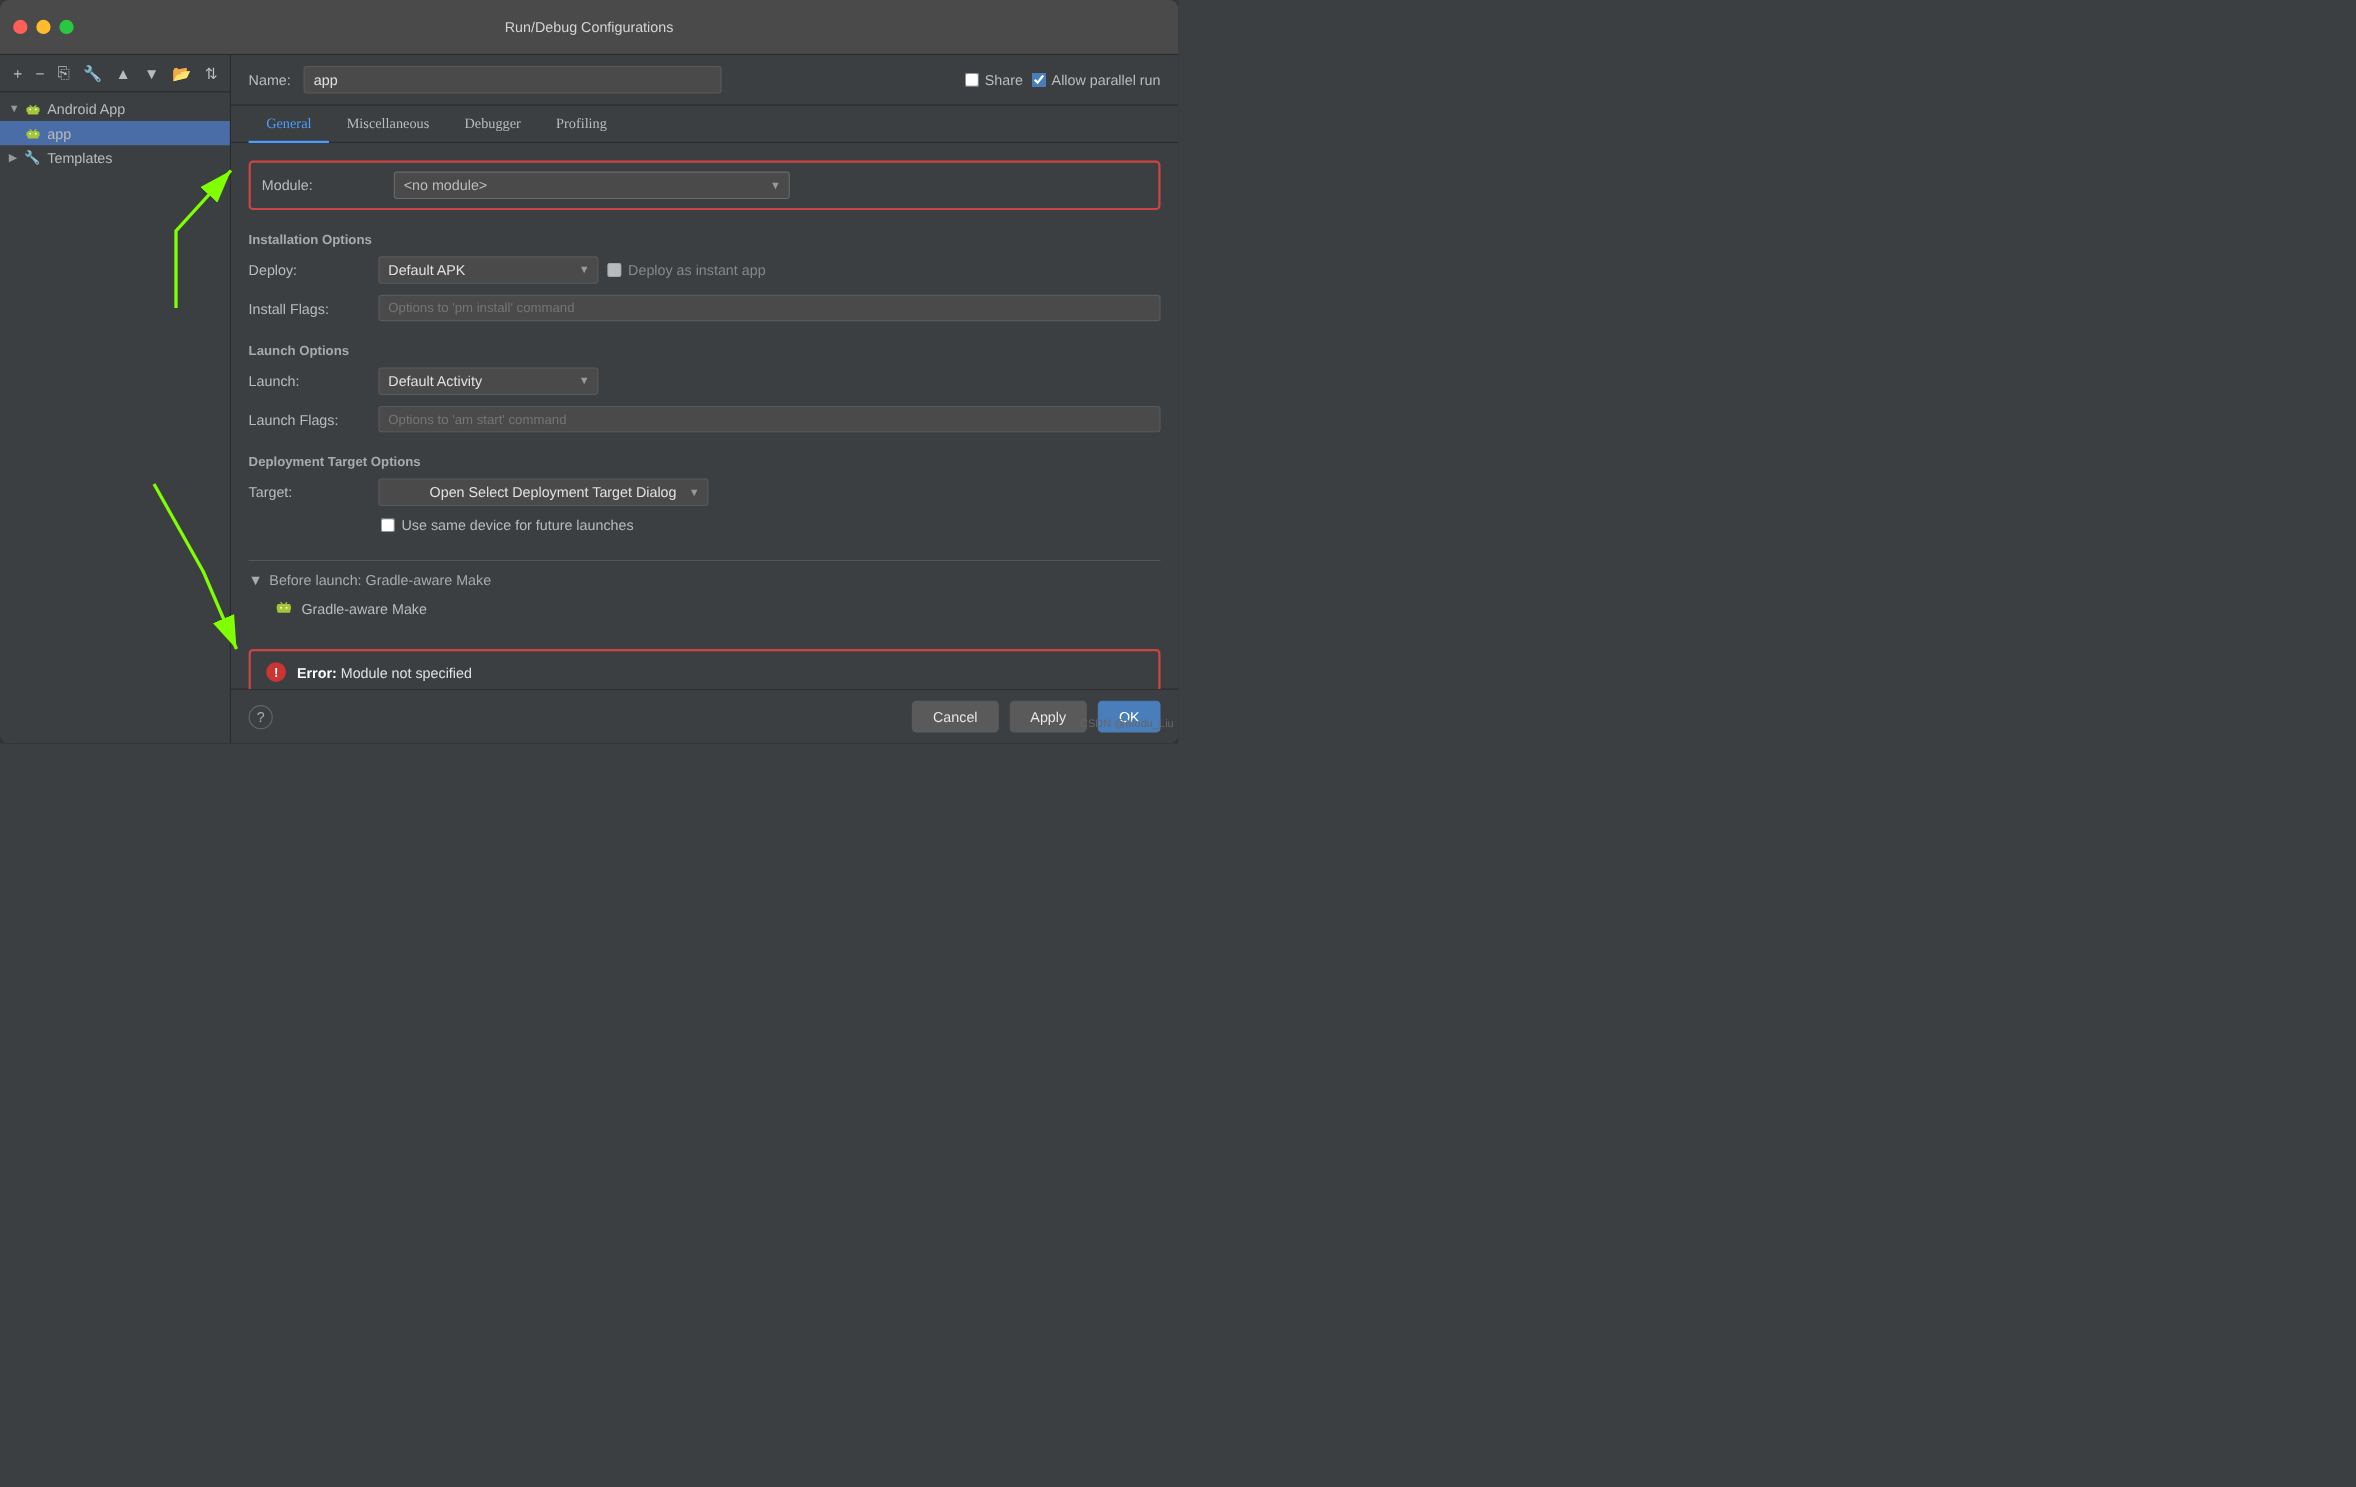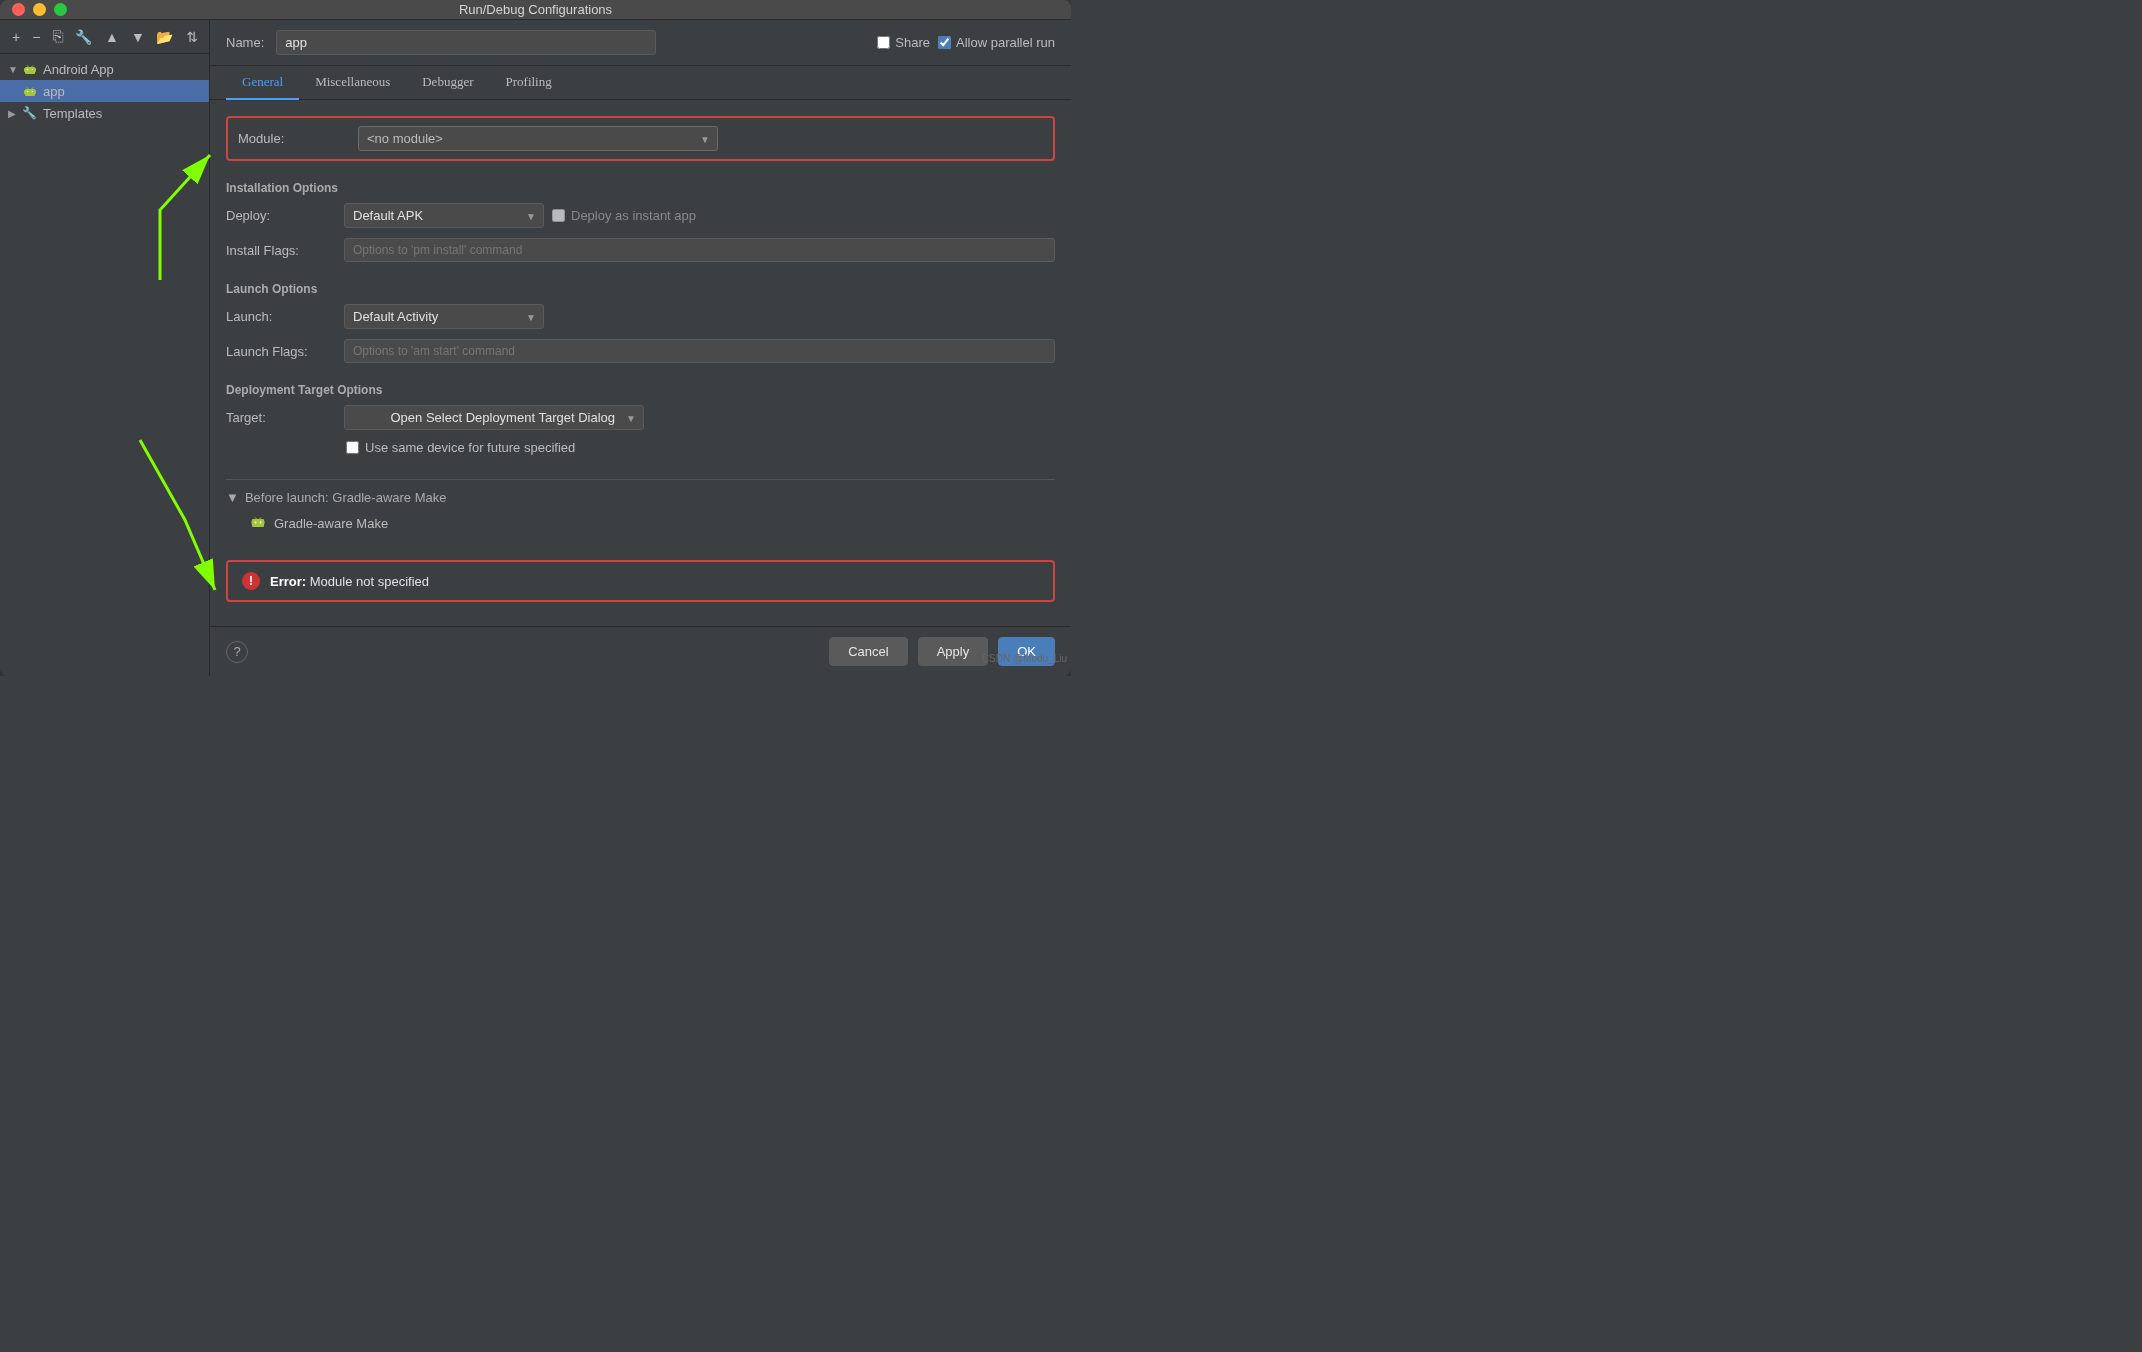--- a/index.html
+++ b/index.html
@@ -18,21 +18,21 @@
       background: #3c3f41;
       border-radius: 8px;
       overflow: hidden;
       display: flex;
       flex-direction: column;
       box-shadow: 0 4px 20px rgba(0,0,0,0.5);
       position: relative;
     }
     .title-bar {
       background: #4a4a4a;
-      height: 20px;
+      height: 50px;
       display: flex;
       align-items: center;
       justify-content: center;
       position: relative;
       flex-shrink: 0;
       border-bottom: 1px solid #2a2a2a;
     }
     .title-bar-buttons {
       position: absolute;
       left: 12px;
@@ -588,21 +588,21 @@
                 <select>
                   <option>Open Select Deployment Target Dialog</option>
                   <option>USB Device</option>
                   <option>Emulator</option>
                 </select>
                 <span class="dropdown-arrow">▼</span>
               </div>
             </div>
             <div class="use-same-device">
               <input type="checkbox" style="">
-              <span>Use same device for future specified</span>
+              <span>Use same device for future launches</span>
             </div>
           </div>
         </div>
 
         <div class="before-launch-section">
           <div class="before-launch-header">
             <span>▼</span>
             <span>Before launch: Gradle-aware Make</span>
           </div>
           <div class="before-launch-item">

